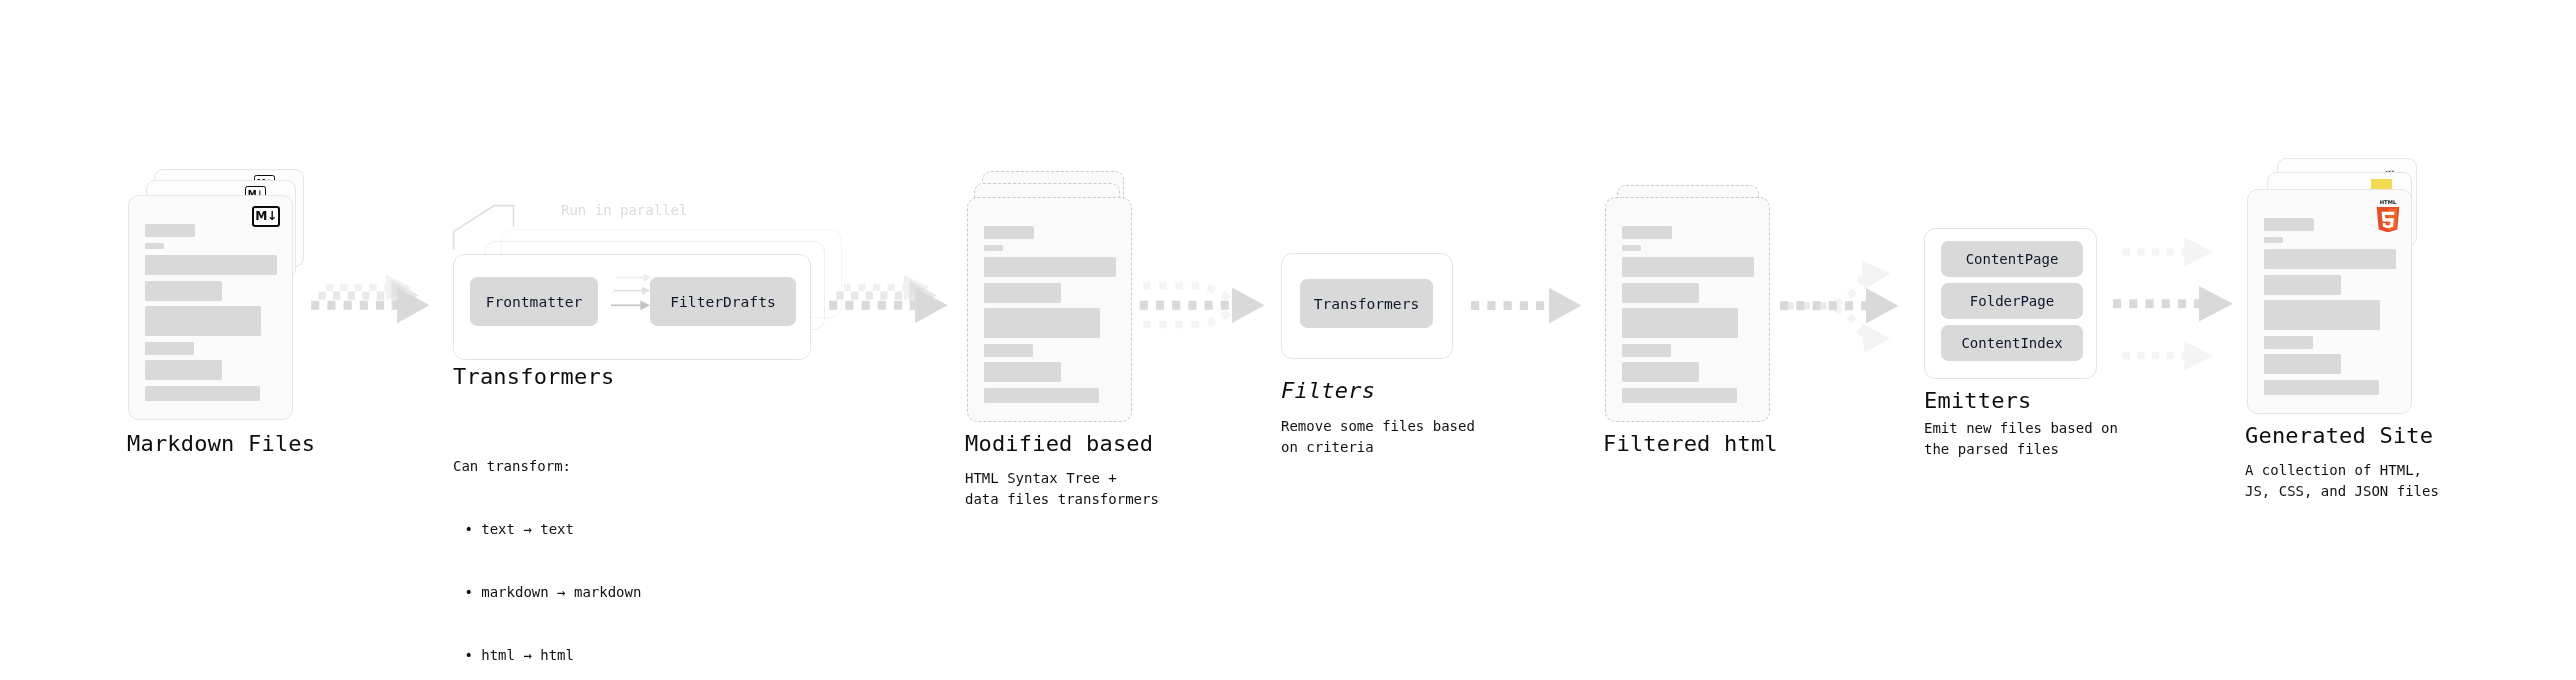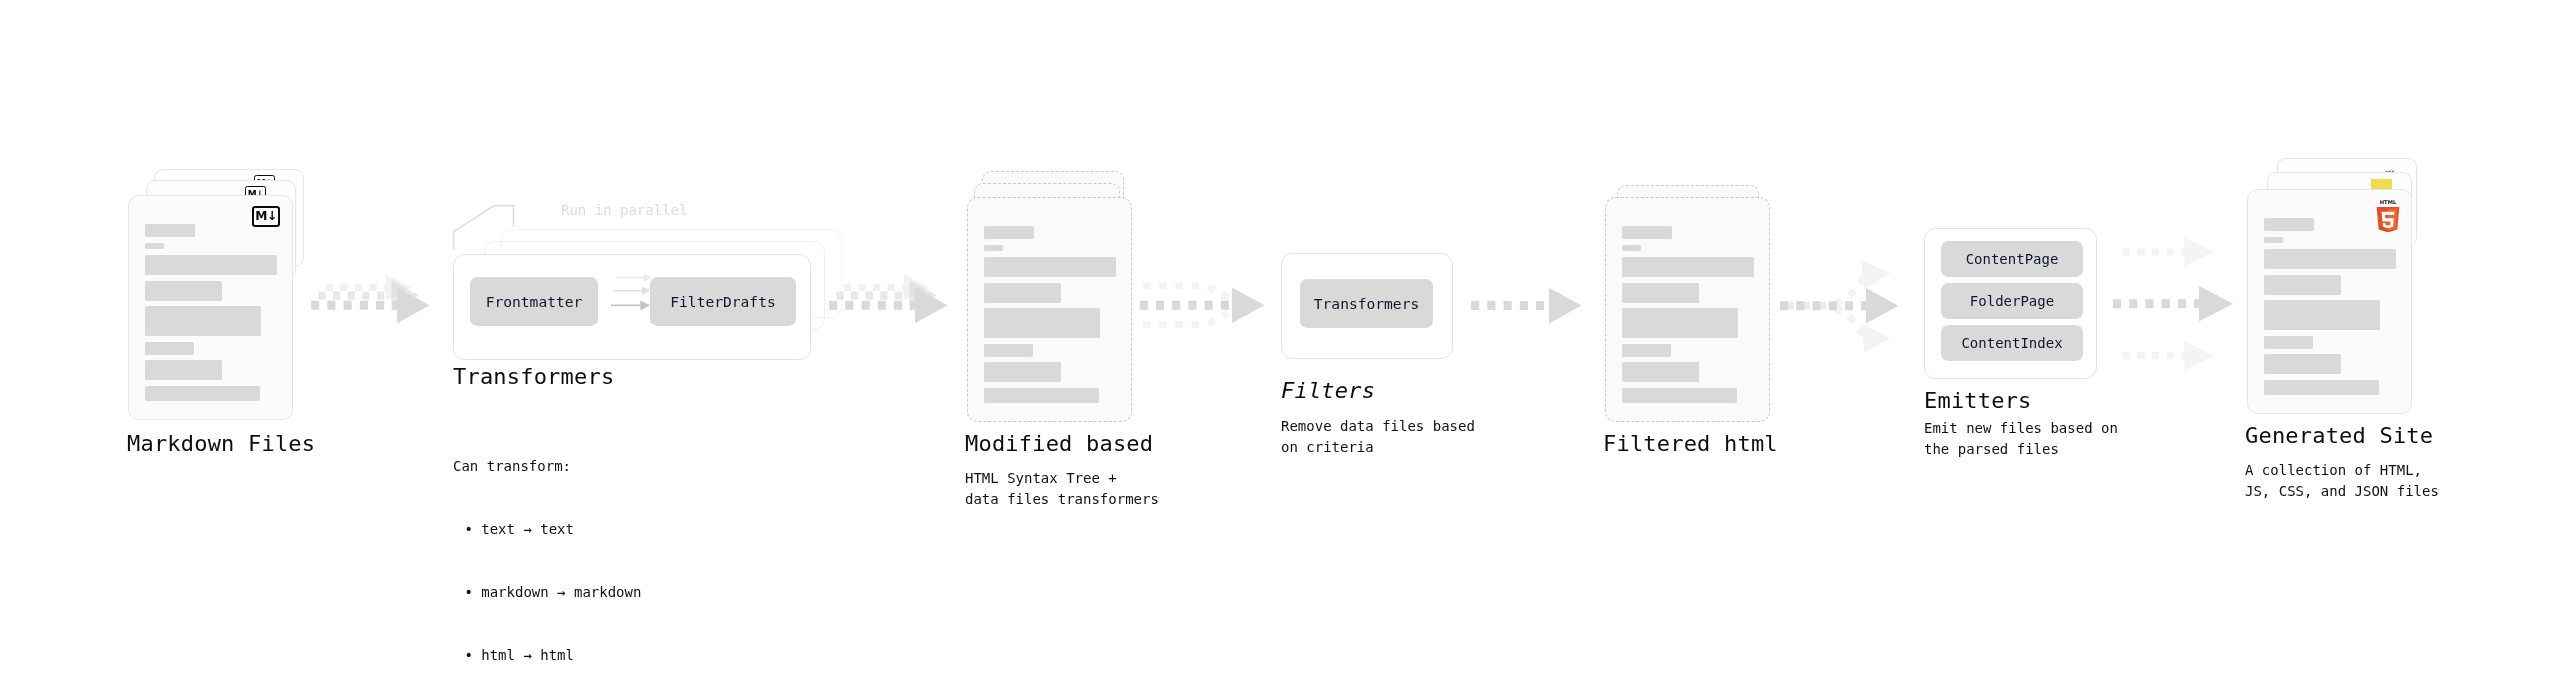--- a/index.html
+++ b/index.html
@@ -284,21 +284,21 @@
         <polygon points="116,24 156,46 116,68" fill="#d9d9d9"></polygon>
       </g>
     </svg>
   </div>
 
   <div class="abs">
     <div class="procbox" style="left:1281px; top:253px; width:172px; height:106px;"></div>
     <div class="pill" style="left:1300px; top:279px; width:133px; height:49px;">Transformers</div>
 
     <div class="stage-title" style="left:1281px; top:378px;font-style:italic;">Filters</div>
-    <div class="stage-desc" style="left:1281px; top:416px;">Remove data files based
+    <div class="stage-desc" style="left:1281px; top:416px;">Remove some files based
 on criteria</div>
   </div>
 
   <div class="flowarrow" style="left:1471px; top:286px; width:122px; height:39px;">
     <svg width="122" height="39" viewBox="0 0 150 48">
       <line x1="0" y1="24" x2="100" y2="24" stroke="#d9d9d9" stroke-width="11" stroke-dasharray="10 10"></line>
       <polygon points="96,2 136,24 96,46" fill="#d9d9d9"></polygon>
     </svg>
   </div>
 

